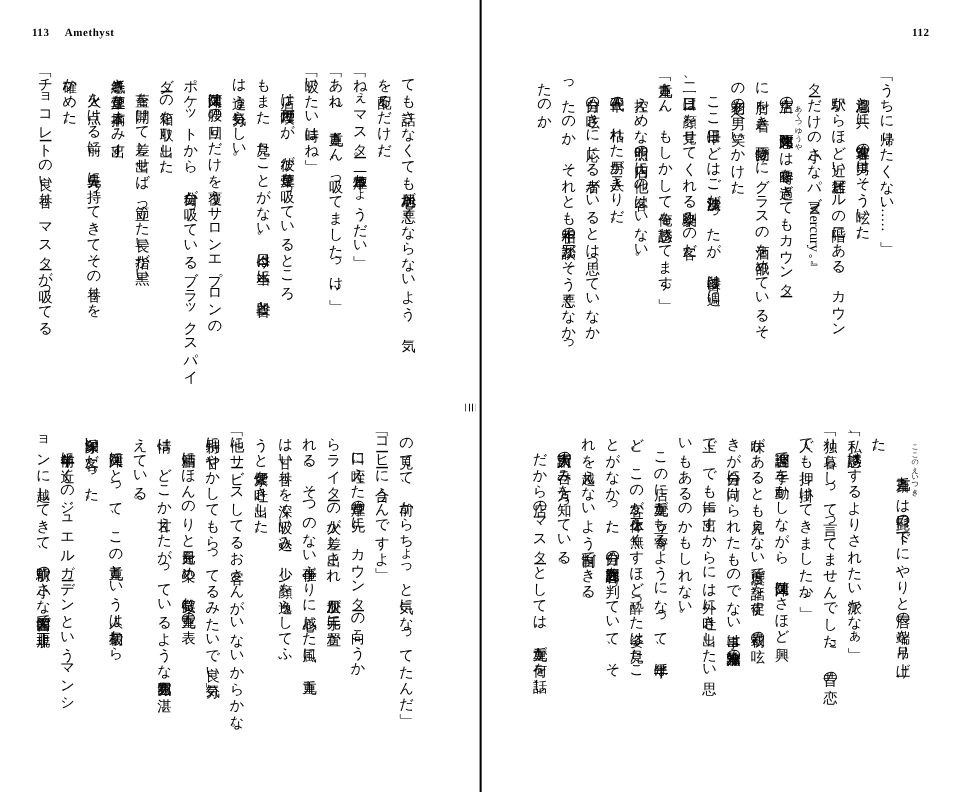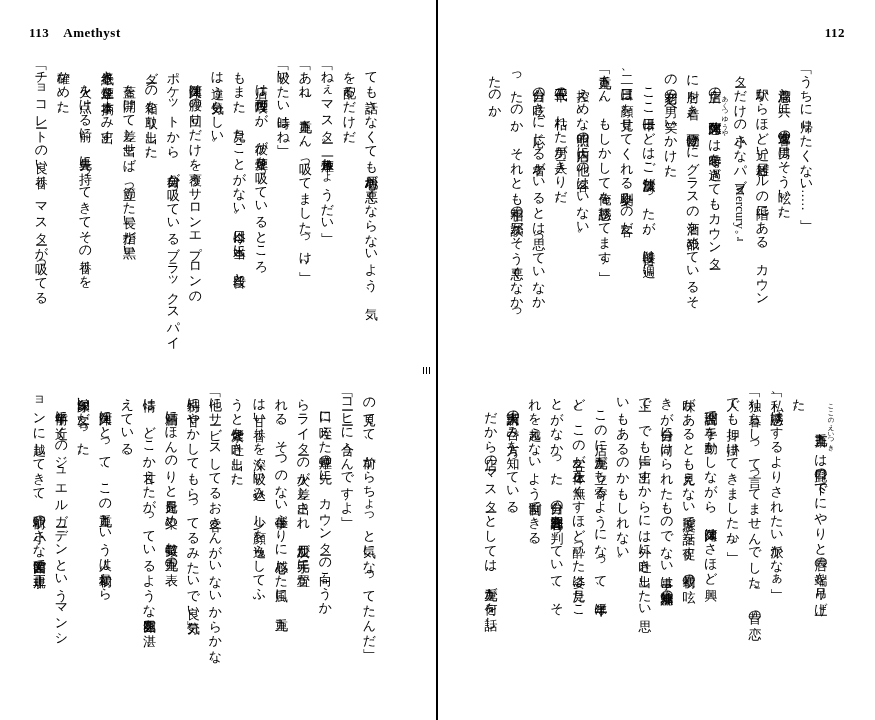--- a/index.html
+++ b/index.html
@@ -16,21 +16,21 @@
     position: absolute; top: 0; height: 720px; background: #ffffff;
   }
   .page-left  { left: 0; width: 436px; }
   .page-right { left: 438px; width: 437px; }
   .spine-divider {
     position: absolute; top: 0; left: 436px; width: 2px; height: 720px;
     background: #000000;
   }
   .running-head {
     position: absolute; top: 25px;
-    font-size: 13px; font-weight: 700; letter-spacing: 0.5px;
+    font-size: 10px; font-weight: 700; letter-spacing: 0.5px;
     white-space: nowrap;
   }
   .running-head-left { left: 29px; }
   .running-head-left .folio { margin-right: 14px; }
   .running-head-right { right: 30px; }
   .band {
     position: absolute;
     writing-mode: vertical-rl;
     text-orientation: mixed;
     font-size: 13px;

